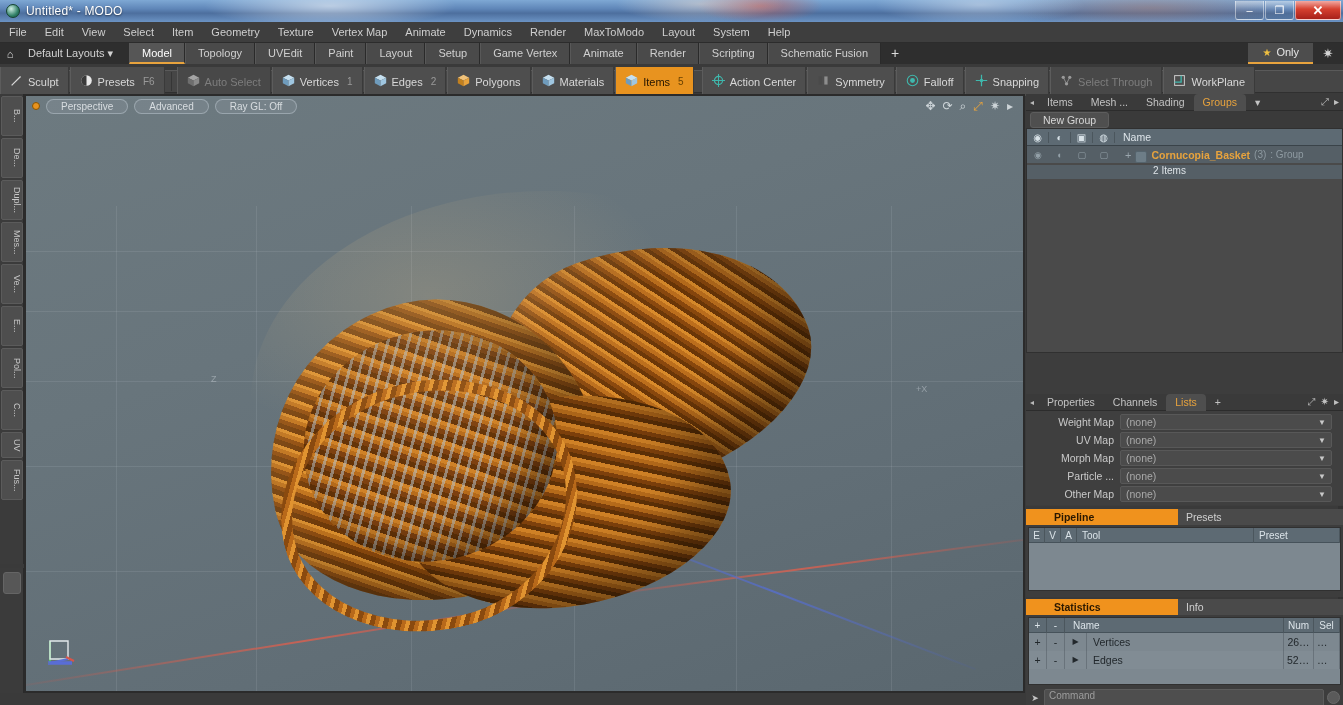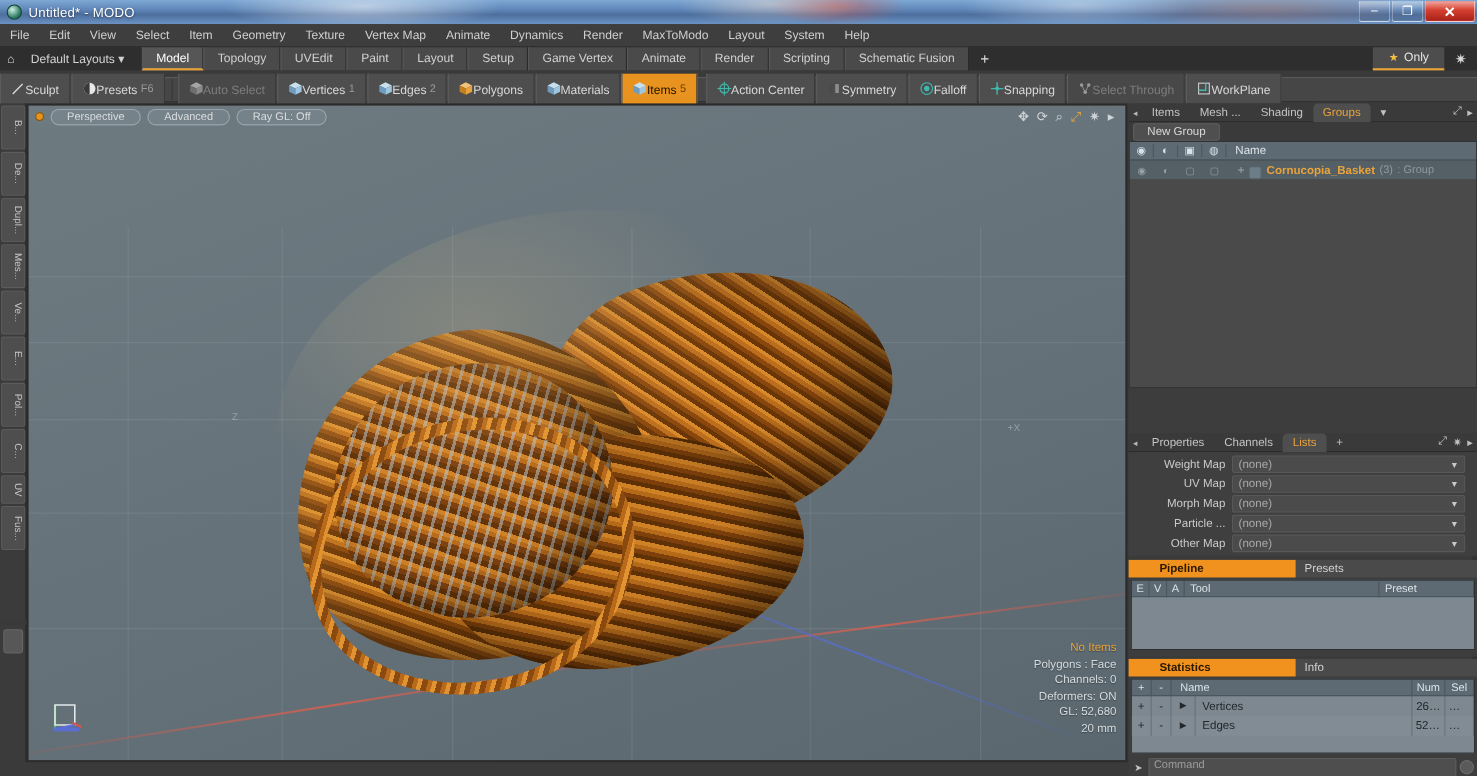--- a/index.html
+++ b/index.html
@@ -49,21 +49,21 @@
   .only-btn { margin-left:auto; font-size:11px; color:#e6e6e6; padding:0 14px; line-height:19px;
     height:21px; background:#4d4d4d; border-bottom:2px solid #e8a33d; display:flex;
     align-items:center; gap:5px;}
   .star { color:#f0c040; font-size:10px; }
   .gear-top { width:30px; text-align:center; color:#d6d6d6; font-size:13px; }
 
   
   .modebar { position:absolute; left:0; top:70px; width:1343px; height:23px;
     background:#464646; border-top:1px solid #5a5a5a; border-bottom:1px solid #303030;
     display:flex; align-items:center; }
-  .mb { display:flex; align-items:center; height:29px; padding:0 9px;
+  .mb { display:flex; align-items:center; gap:5px; height:29px; padding:0 9px;
     font-size:11px; color:#d8d8d8; background:#4e4e4e; border-left:1px solid #5c5c5c;
     border-right:1px solid #3a3a3a; margin-right:1px; }
   .mb.dim { color:#7d7d7d; background:#484848;}
   .mb.sel { background:#e8931f; color:#231400; }
   .mb.grp { margin-left:7px; }
   .mb .num { color:#9a9a9a; font-size:10px; margin-left:3px;}
   .mb.sel .num { color:#6a4200; }
   .cube { width:13px;height:13px;flex:none; }
   .sep { width:1px;height:19px;background:#363636;margin:0 5px; }
 
@@ -424,28 +424,20 @@
     <div class="vp-icons">
       <span>✥</span>
       <span>⟳</span>
       <span>⌕</span>
       <span class="hl">⤢</span>
       <span>✷</span>
       <span>▸</span>
     </div>
   </div>
 
-  <div class="vstats">
-    <div class="ni">No Items</div>
-    <div>Polygons : Face</div>
-    <div>Channels: 0</div>
-    <div>Deformers: ON</div>
-    <div>GL: 52,680</div>
-    <div>20 mm</div>
-  </div>
 
   <svg class="gizmo" viewBox="0 0 40 40">
     <path d="M8 34 L8 12" stroke="#4fbf63" stroke-width="2" fill="none"></path>
     <path d="M8 12 L26 12 L26 30 L8 30 Z" stroke="#e4e9ec" stroke-width="1.4" fill="none"></path>
     <path d="M8 34 L30 34" stroke="#5a6ed6" stroke-width="2" fill="none"></path>
     <path d="M8 34 L26 30" stroke="#5a6ed6" stroke-width="2" fill="none"></path>
     <path d="M24 28 L32 32" stroke="#d6554a" stroke-width="2" fill="none"></path>
     <rect x="6" y="32" width="24" height="4" fill="#5a6ed6" opacity=".75"></rect>
   </svg>
 
@@ -488,20 +480,23 @@
       <div class="tr-ic">◐</div>
       <div class="tr-ic">▢</div>
       <div class="tr-ic">▢</div>
       <div style="display:flex;align-items:center;padding-left:6px;">
         <span class="tr-plus">+</span>
         <span class="tr-badge"></span>
         <span class="tr-name">Cornucopia_Basket</span>
         <span class="tr-meta">(3)</span>
         <span class="tr-meta">: Group</span>
       </div>
+    </div>
+    <div style="background:#555f66;height:14px;">
+      <div class="tr-sub">2 Items</div>
     </div>
     <div style="background:#4a4a4a;height:176px;"></div>
   </div>
 </div>
 
 <div class="rp" style="top:394px;height:112px;">
   <div class="ptabrow">
     <span class="caret">◂</span>
     <div id="ltabs" style="display:flex;">
         <span class="ptab">Properties</span>

